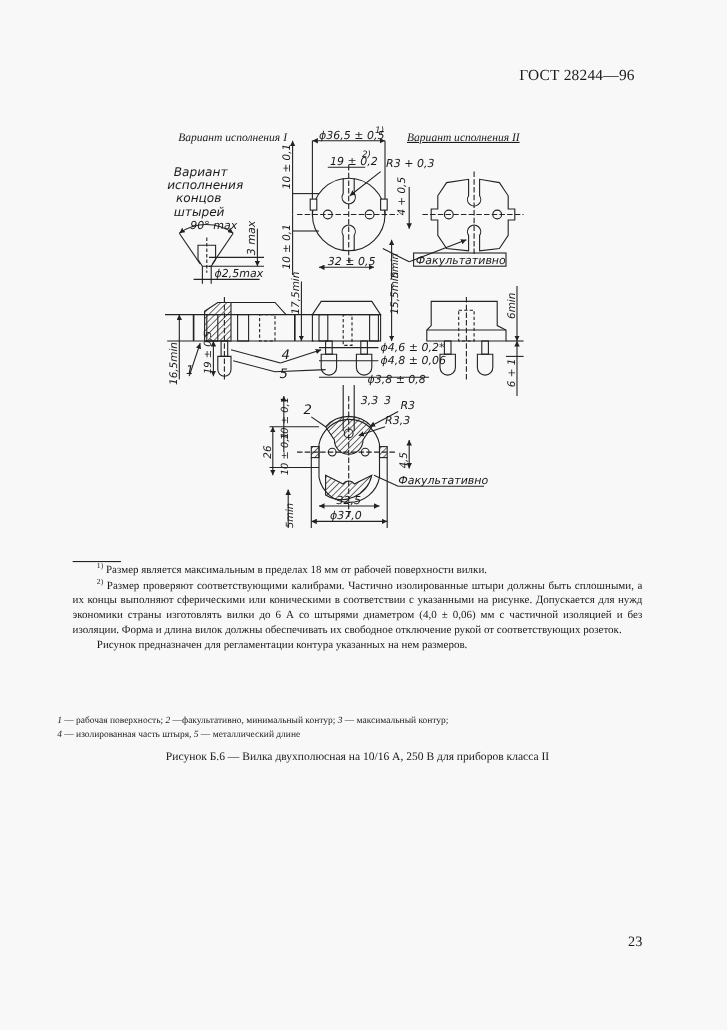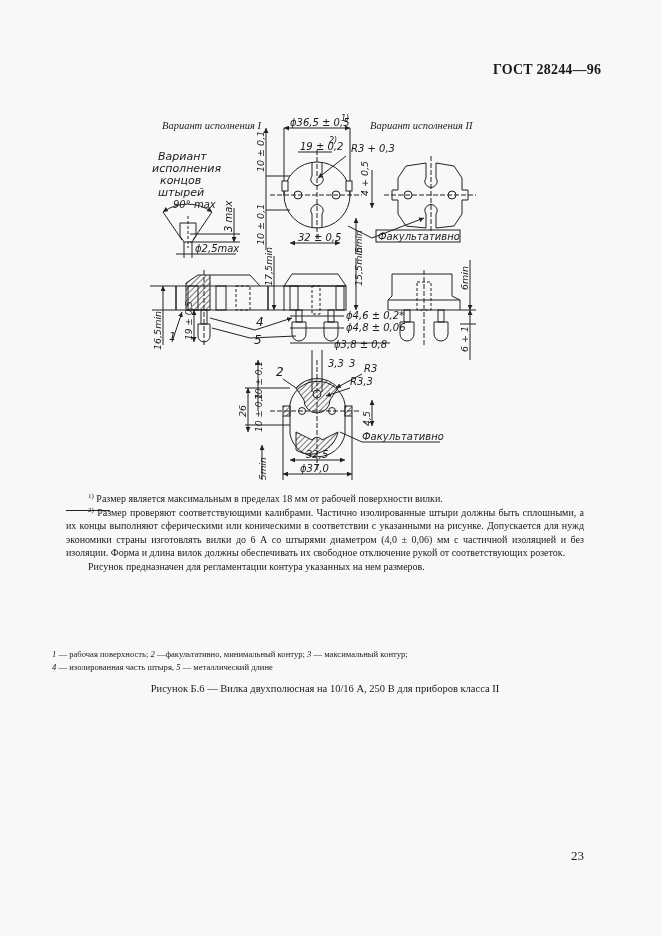--- a/index.html
+++ b/index.html
@@ -1,38 +1,38 @@
 <!DOCTYPE html>
 <html><head>
 <meta charset="utf-8">
 <style>
   html, body { margin: 0; padding: 0; }
   body {
     width: 661px; height: 936px; background: #f8f8f8; position: relative; overflow: hidden;
     font-family: "Liberation Serif", "DejaVu Serif", serif; color: #1a1a1a;
   }
   .header-code {
-    position: absolute; left: 493px; top: 62px; font-weight: bold; font-size: 14px; letter-spacing: 0.2px;
+    position: absolute; left: 472px; top: 62px; font-weight: normal; font-size: 14px; letter-spacing: 0.2px;
   }
   .variant {
     position: absolute; top: 97px; font-style: italic; font-size: 10.5px; margin-top: 23px;
   }
   .variant.v1 { left: 162px; }
-  .variant.v2 { left: 370px; }
+  .variant.v2 { left: 370px; text-decoration: underline; }
   svg.drawing {
     position: absolute; left: 0; top: 0; width: 661px; height: 500px;
   }
   svg.drawing text {
     font-family: "DejaVu Sans", sans-serif; font-style: italic; fill: #1a1a1a;
   }
   .fn-rule {
     position: absolute; left: 66px; top: 510px; width: 44px; height: 0; border-top: 1px solid #222;
   }
   .notes {
-    position: absolute; left: 66px; top: 492px; width: 518px; font-size: 10px; line-height: 13.6px;
+    position: absolute; left: 66px; top: 512px; width: 518px; font-size: 10px; line-height: 13.6px;
     text-align: justify;
   }
   .notes p { margin: 0; text-indent: 22px; }
   .notes p.gap { margin-top: 5px; }
   .notes sup { font-size: 7px; line-height: 0; }
   .legend {
     position: absolute; left: 52px; top: 648px; width: 518px; font-size: 8.6px; line-height: 12.5px; text-align: left;
   }
   .legend i { font-style: italic; }
   .caption {

